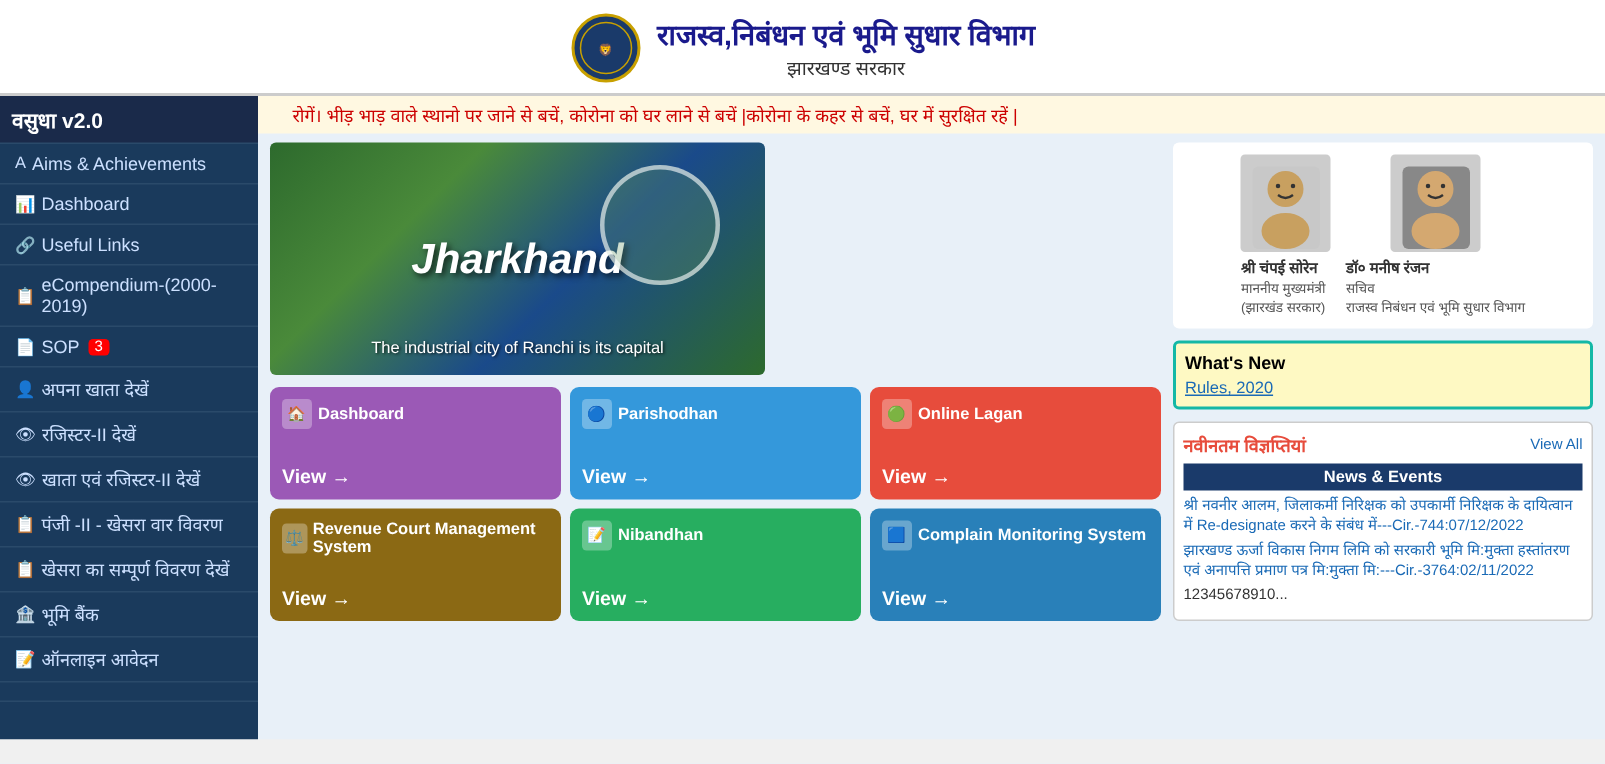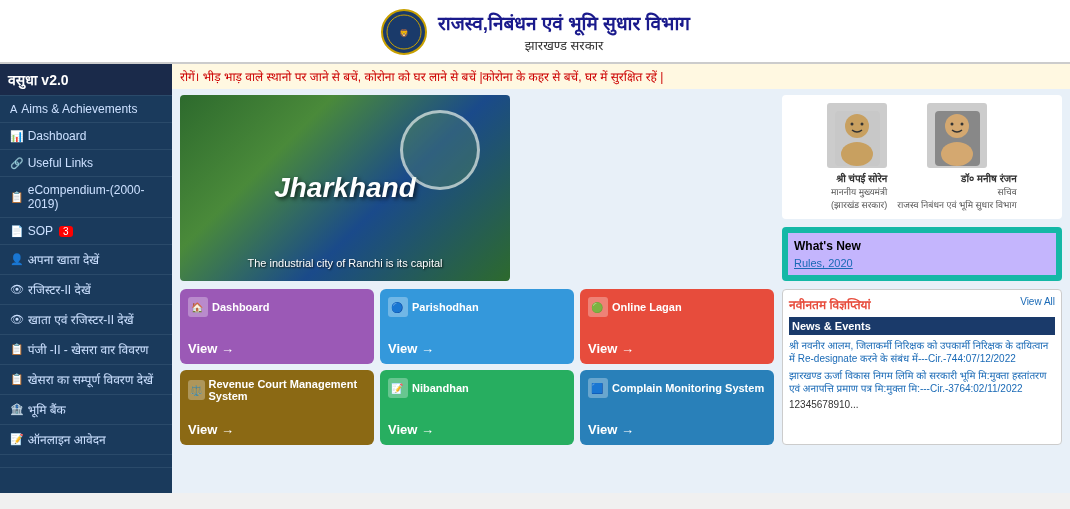--- a/index.html
+++ b/index.html
@@ -56,38 +56,38 @@
       flex: 1;
       overflow-y: auto;
       background: #e8f0f8;
     }
 
     
     .ticker {
       background: #fff8e1;
       color: #c00;
       font-size: 12px;
-      padding: 4px 8px;
+      padding: 4px 23px;
       white-space: nowrap;
       overflow: hidden;
     }
 
     
     .content-area {
       display: flex;
       gap: 8px;
       padding: 6px 8px;
     }
 
     
     .left-panel { flex: 1; }
 
     .jharkhand-img {
       width: 330px;
-      height: 186px;
+      height: 155px;
       background: linear-gradient(135deg, #2d6a2d 0%, #4a8a3a 30%, #1a4a8a 60%, #2d6a2d 100%);
       border-radius: 4px;
       display: flex;
       align-items: center;
       justify-content: center;
       position: relative;
       overflow: hidden;
       margin-bottom: 8px;
     }
     .jharkhand-text {
@@ -165,40 +165,40 @@
 
     .officials-box {
       display: flex;
       gap: 10px;
       justify-content: center;
       background: white;
       padding: 8px;
       border-radius: 4px;
     }
     .official {
-      text-align: right;
+      text-align: left;
       font-size: 10px;
     }
     .official-avatar {
       width: 60px;
       height: 65px;
       background: #ccc;
       border-radius: 3px;
       margin: 0 auto 3px;
       display: flex;
       align-items: center;
       justify-content: center;
       overflow: hidden;
     }
     .official-name { color: #333; font-size: 10px; font-weight: bold; }
     .official-title { color: #555; font-size: 9px; }
 
     .whats-new-box {
-      background: #c4b5fd;
-      border: 6px solid #14b8a6;
+      background: #fef9c3;
+      border: 2px solid #14b8a6;
       border-radius: 4px;
       padding: 6px;
     }
     .whats-new-title {
       font-weight: bold;
       font-size: 12px;
       margin-bottom: 4px;
     }
     .whats-new-link {
       color: #1a6ab6;
@@ -210,35 +210,37 @@
     .news-box {
       background: white;
       border: 1px solid #ccc;
       border-radius: 4px;
       padding: 6px;
       flex: 1;
     }
     .news-header {
       display: flex;
       justify-content: space-between;
+      align-items: center;
       margin-bottom: 4px;
     }
     .news-title-label {
       font-size: 12px;
       color: #e74c3c;
       font-weight: bold;
     }
     .news-view-all {
       font-size: 10px;
       color: #1a6ab6;
       cursor: pointer;
     }
     .news-inner {
       background: #1a3a6a;
       color: white;
+      text-align: center;
       font-size: 11px;
       font-weight: bold;
       padding: 3px;
       margin-bottom: 4px;
     }
     .news-item {
       font-size: 10px;
       color: #1a6ab6;
       margin-bottom: 4px;
       cursor: pointer;

